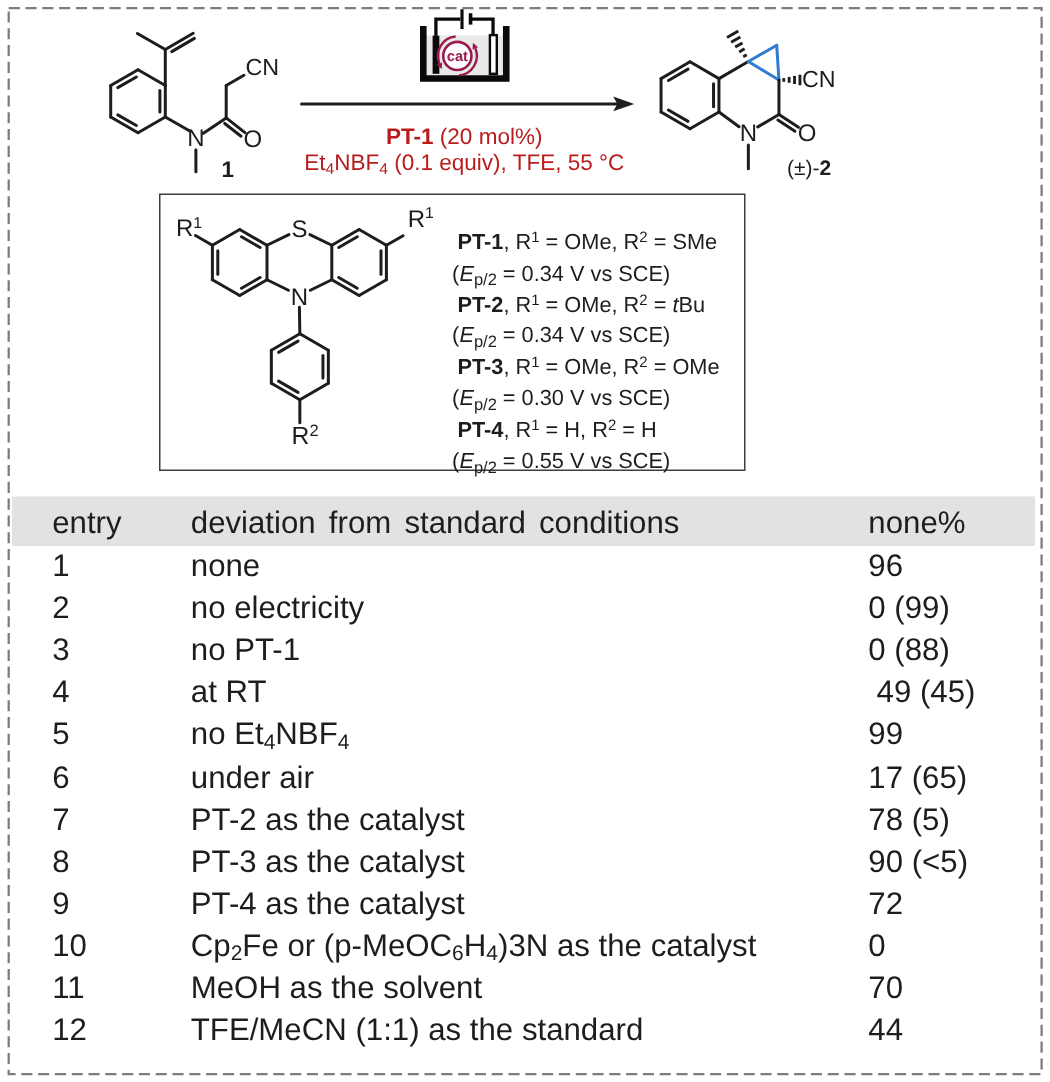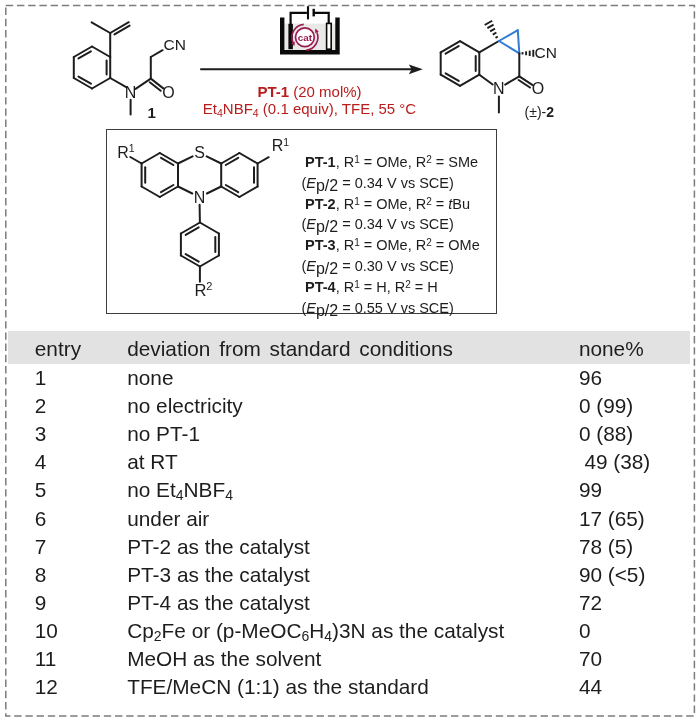--- a/index.html
+++ b/index.html
@@ -3,21 +3,21 @@
 <style>
 * { margin:0; padding:0; box-sizing:border-box; }
 html,body { width:700px; height:721px; background:#ffffff; font-family:"Liberation Sans", sans-serif; }
 body { position:relative; overflow:hidden; }
 .c { position:absolute; font-size:20.8px; line-height:24.0px; color:#1d1d1d; white-space:nowrap; }
 .c.h { word-spacing:3px; }
 .c sub { font-size:14px; vertical-align:-3.2px; line-height:0; }
 #box { position:absolute; left:105.5px; top:129px; width:391.5px; height:185px; border:1.1px solid #3d3d3d; }
 #cattext { position:absolute; left:305px; top:139.7px; font-size:14.5px; line-height:20.9px; color:#1d1d1d; white-space:nowrap;margin-top:12px; }
 #cattext sup { font-size:10px; vertical-align:4.5px; line-height:0; }
-.csub { font-size:16px; vertical-align:-3px; line-height:0; }
+.csub { font-size:11px; vertical-align:-3px; line-height:0; }
 #cond { position:absolute; left:199px; top:84.2px; width:221px; text-align:center; font-size:15.0px; line-height:16.8px; color:#b91c1c; white-space:nowrap; }
 #cond sub { font-size:10.5px; vertical-align:-2.8px; line-height:0; }
 #graybar { position:absolute; left:8px; top:331px; width:682px; height:32.5px; background:#e2e2e2; }
 svg { position:absolute; left:0; top:0; }
 </style></head>
 <body>
 <div id="graybar"></div>
 <div id="box"></div>
 <svg width="700" height="721" viewBox="0 0 700 721">
 <rect x="5.8" y="5.4" width="688.6" height="710.6" fill="none" stroke="#7c7c7c" stroke-width="1.5" stroke-dasharray="7.4 3.8"></rect>
@@ -144,21 +144,21 @@
 <div class="c" style="left:127.2px;top:365.8px">none</div>
 <div class="c" style="left:578.9px;top:365.8px">96</div>
 <div class="c" style="left:34.8px;top:393.9px">2</div>
 <div class="c" style="left:127.2px;top:393.9px">no electricity</div>
 <div class="c" style="left:578.9px;top:393.9px">0 (99)</div>
 <div class="c" style="left:34.8px;top:422.1px">3</div>
 <div class="c" style="left:127.2px;top:422.1px">no PT-1</div>
 <div class="c" style="left:578.9px;top:422.1px">0 (88)</div>
 <div class="c" style="left:34.8px;top:450.2px">4</div>
 <div class="c" style="left:127.2px;top:450.2px">at RT</div>
-<div class="c" style="left:584.4px;top:450.2px">49 (38)</div>
+<div class="c" style="left:584.4px;top:450.2px">49 (45)</div>
 <div class="c" style="left:34.8px;top:478.4px">5</div>
 <div class="c" style="left:127.2px;top:478.4px">no Et<sub>4</sub>NBF<sub>4</sub></div>
 <div class="c" style="left:578.9px;top:478.4px">99</div>
 <div class="c" style="left:34.8px;top:506.5px">6</div>
 <div class="c" style="left:127.2px;top:506.5px">under air</div>
 <div class="c" style="left:578.9px;top:506.5px">17 (65)</div>
 <div class="c" style="left:34.8px;top:534.7px">7</div>
 <div class="c" style="left:127.2px;top:534.7px">PT-2 as the catalyst</div>
 <div class="c" style="left:578.9px;top:534.7px">78 (5)</div>
 <div class="c" style="left:34.8px;top:562.8px">8</div>

